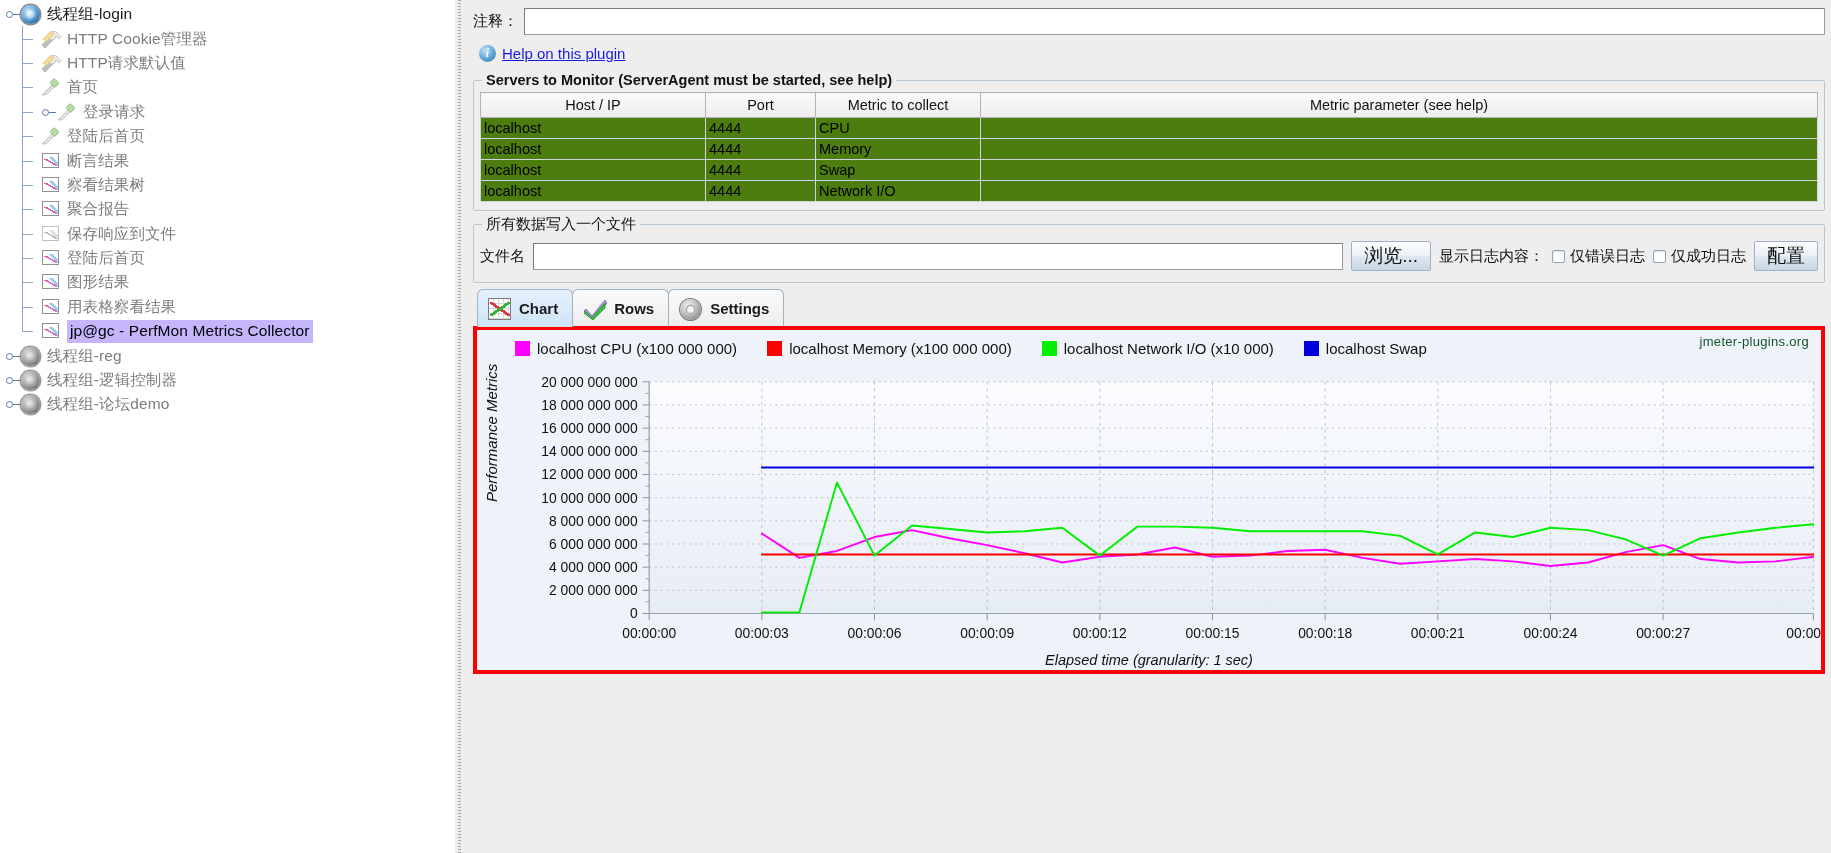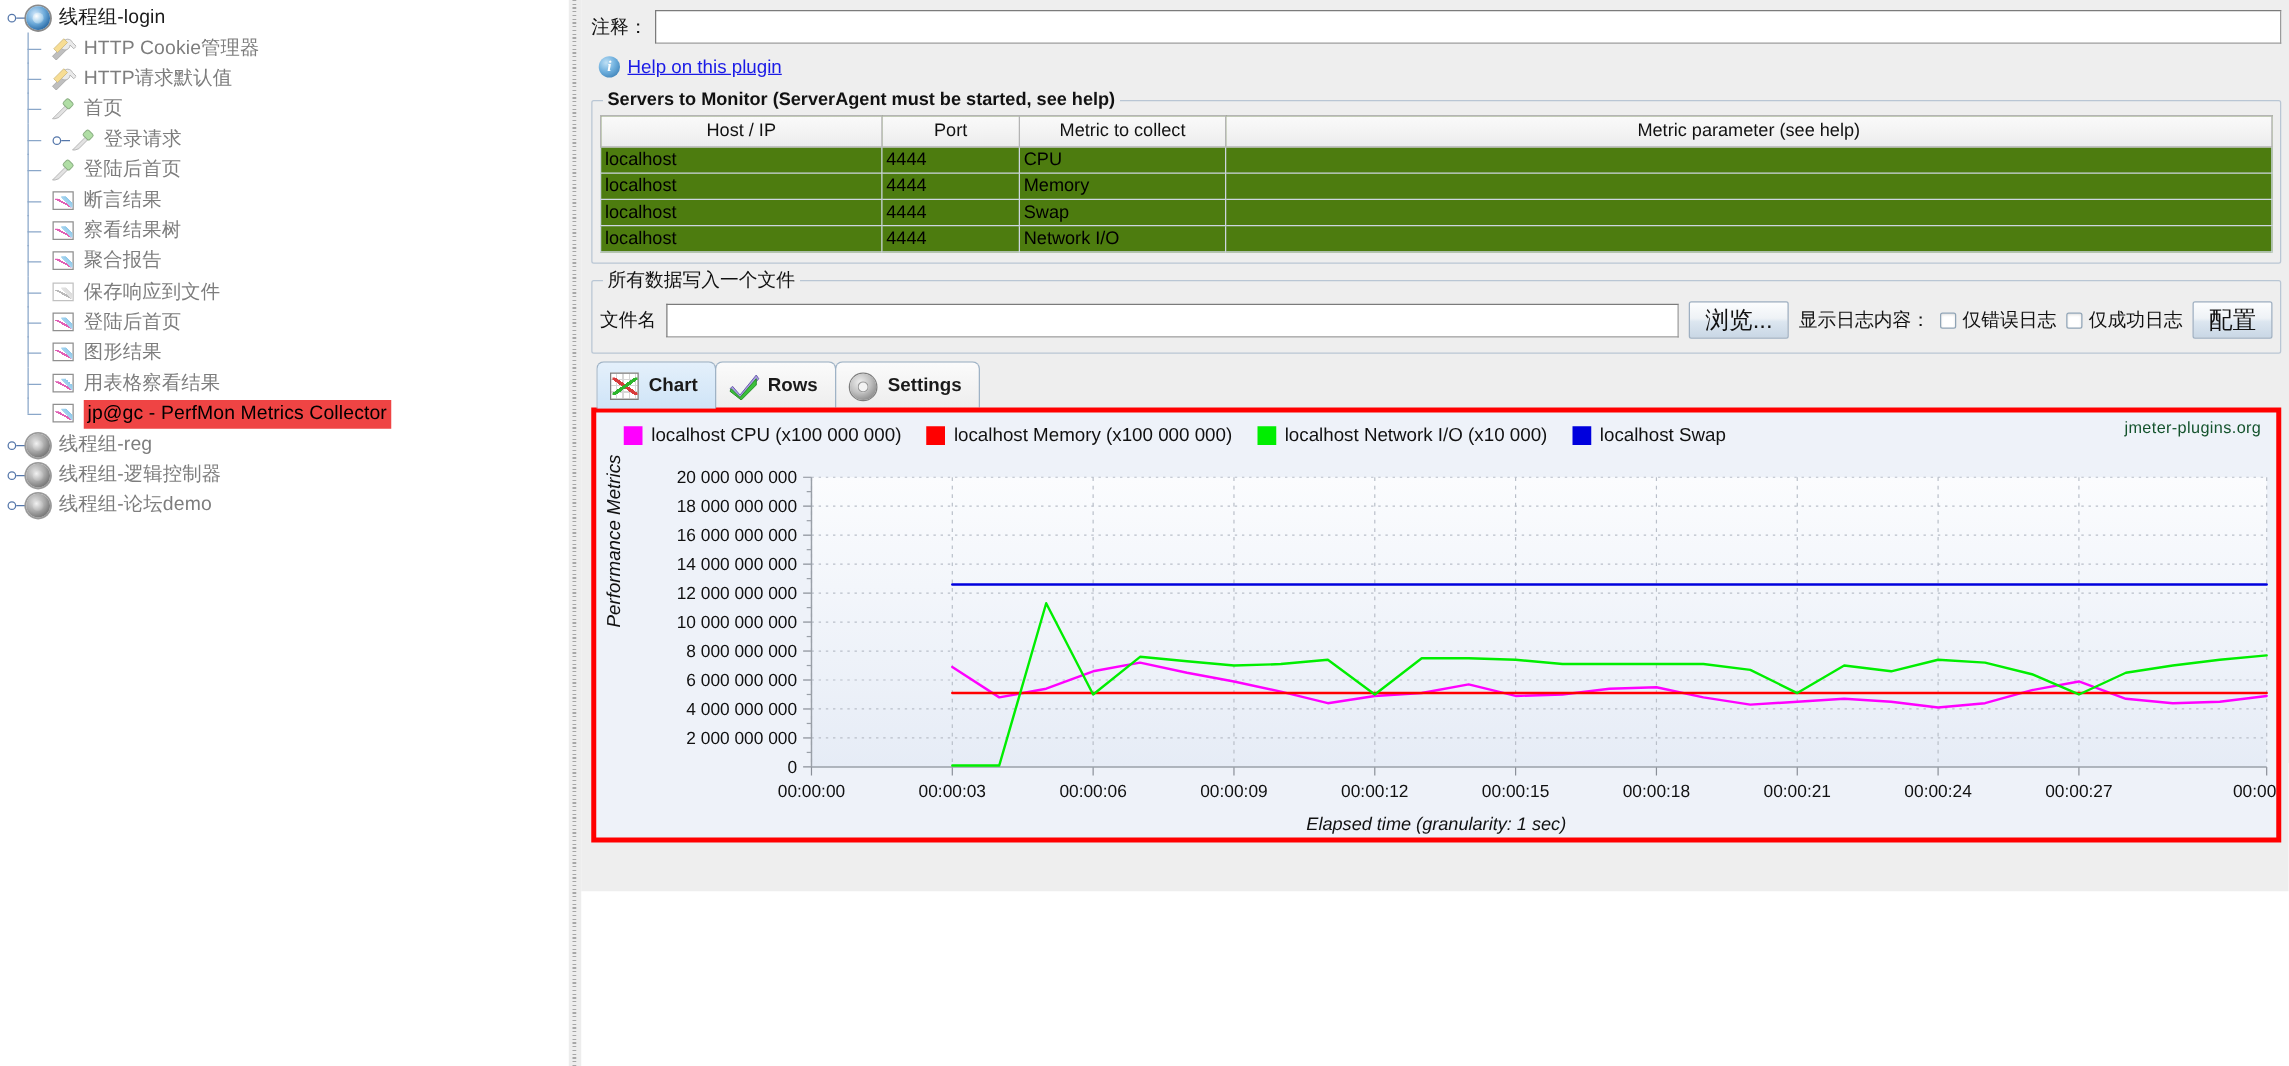--- a/index.html
+++ b/index.html
@@ -45,21 +45,21 @@
   .elbow .vline { position: absolute; left: 4px; top: -1px; width: 1px; height: 25px; background: #8aa7c9; }
   .elbow .vhalf { position: absolute; left: 4px; top: -1px; width: 1px; height: 13px; background: #8aa7c9; }
   .elbow .hline { position: absolute; left: 4px; top: 12px; width: 11px; height: 1px; background: #8aa7c9; }
   .tree-icon { width: 22px; height: 20px; flex: 0 0 22px; position: relative; margin-right: 5px; }
   .tree-label {
     font-size: 15.5px; color: #7d7d7d; letter-spacing: 0.1px;
     line-height: 20px;
   }
   .tree-label.dark { color: #1a1a1a; text-align: right; }
   .tree-label.sel {
-    background: #ef4444; color: #000000; padding: 1px 3px 2px 3px;
+    background: #c4b5fd; color: #000000; padding: 1px 3px 2px 3px;
   }
 
   
   .ic-gear-blue, .ic-gear-grey {
     width: 19px; height: 19px; border-radius: 50%;
     position: absolute; left: 1px; top: 1px;
   }
   .ic-gear-blue {
     background: radial-gradient(circle at 38% 34%, #cfe6fa 0%, #6aa8d8 45%, #2e6ea8 75%, #1d4f7d 100%);
     box-shadow: 0 0 0 1.5px #8a8a8a;
@@ -100,21 +100,21 @@
     position: relative;
   }
   #splitter .dots {
     position: absolute; left: 3px; top: 0; width: 3px; height: 853px;
     background-image: repeating-linear-gradient(to bottom, #9a9a9a 0 1px, transparent 1px 3px);
     opacity: .85;
   }
 
   
   #right-panel {
-    flex: 1 1 auto; height: 713px;
+    flex: 1 1 auto; height: 853px;
     background: #eeeeee;
     position: relative;
     padding: 0 6px 16px 8px;
   }
 
   .row-comment {
     display: flex; align-items: center; height: 38px; padding-top: 4px;
   }
   .lbl-comment { font-size: 15px; color: #111; margin-right: 6px; white-space: nowrap; }
   .txt {
@@ -239,22 +239,22 @@
     background: #eef2f9;
     height: 348px;
     margin-top: -1px;
   }
   #chart-inner { position: absolute; inset: 0; }
   .watermark {
     position: absolute; right: 12px; top: 4px;
     font-size: 13px; color: #14532d; letter-spacing: .3px;
   }
   .legend {
-    display: flex; align-items: center; gap: 6px;
-    padding: 10px 0 2px 22px; font-size: 15px; color: #111;
+    display: flex; align-items: center; gap: 16px;
+    padding: 10px 0 2px 22px; font-size: 15px; color: #111; margin-left: 16px;
   }
   .legend .item { display: flex; align-items: center; gap: 7px; margin-right: 14px; white-space: nowrap; }
   .legend .swatch { width: 15px; height: 15px; flex: 0 0 15px; }
 
   #plot-wrap { position: absolute; left: 0; right: 0; top: 44px; bottom: 0; }
   .axis-title-y {
     position: absolute; left: 6px; top: 128px;
     transform: rotate(-90deg); transform-origin: left top;
     font-size: 15px; font-style: italic; color: #111; white-space: nowrap;
   }

